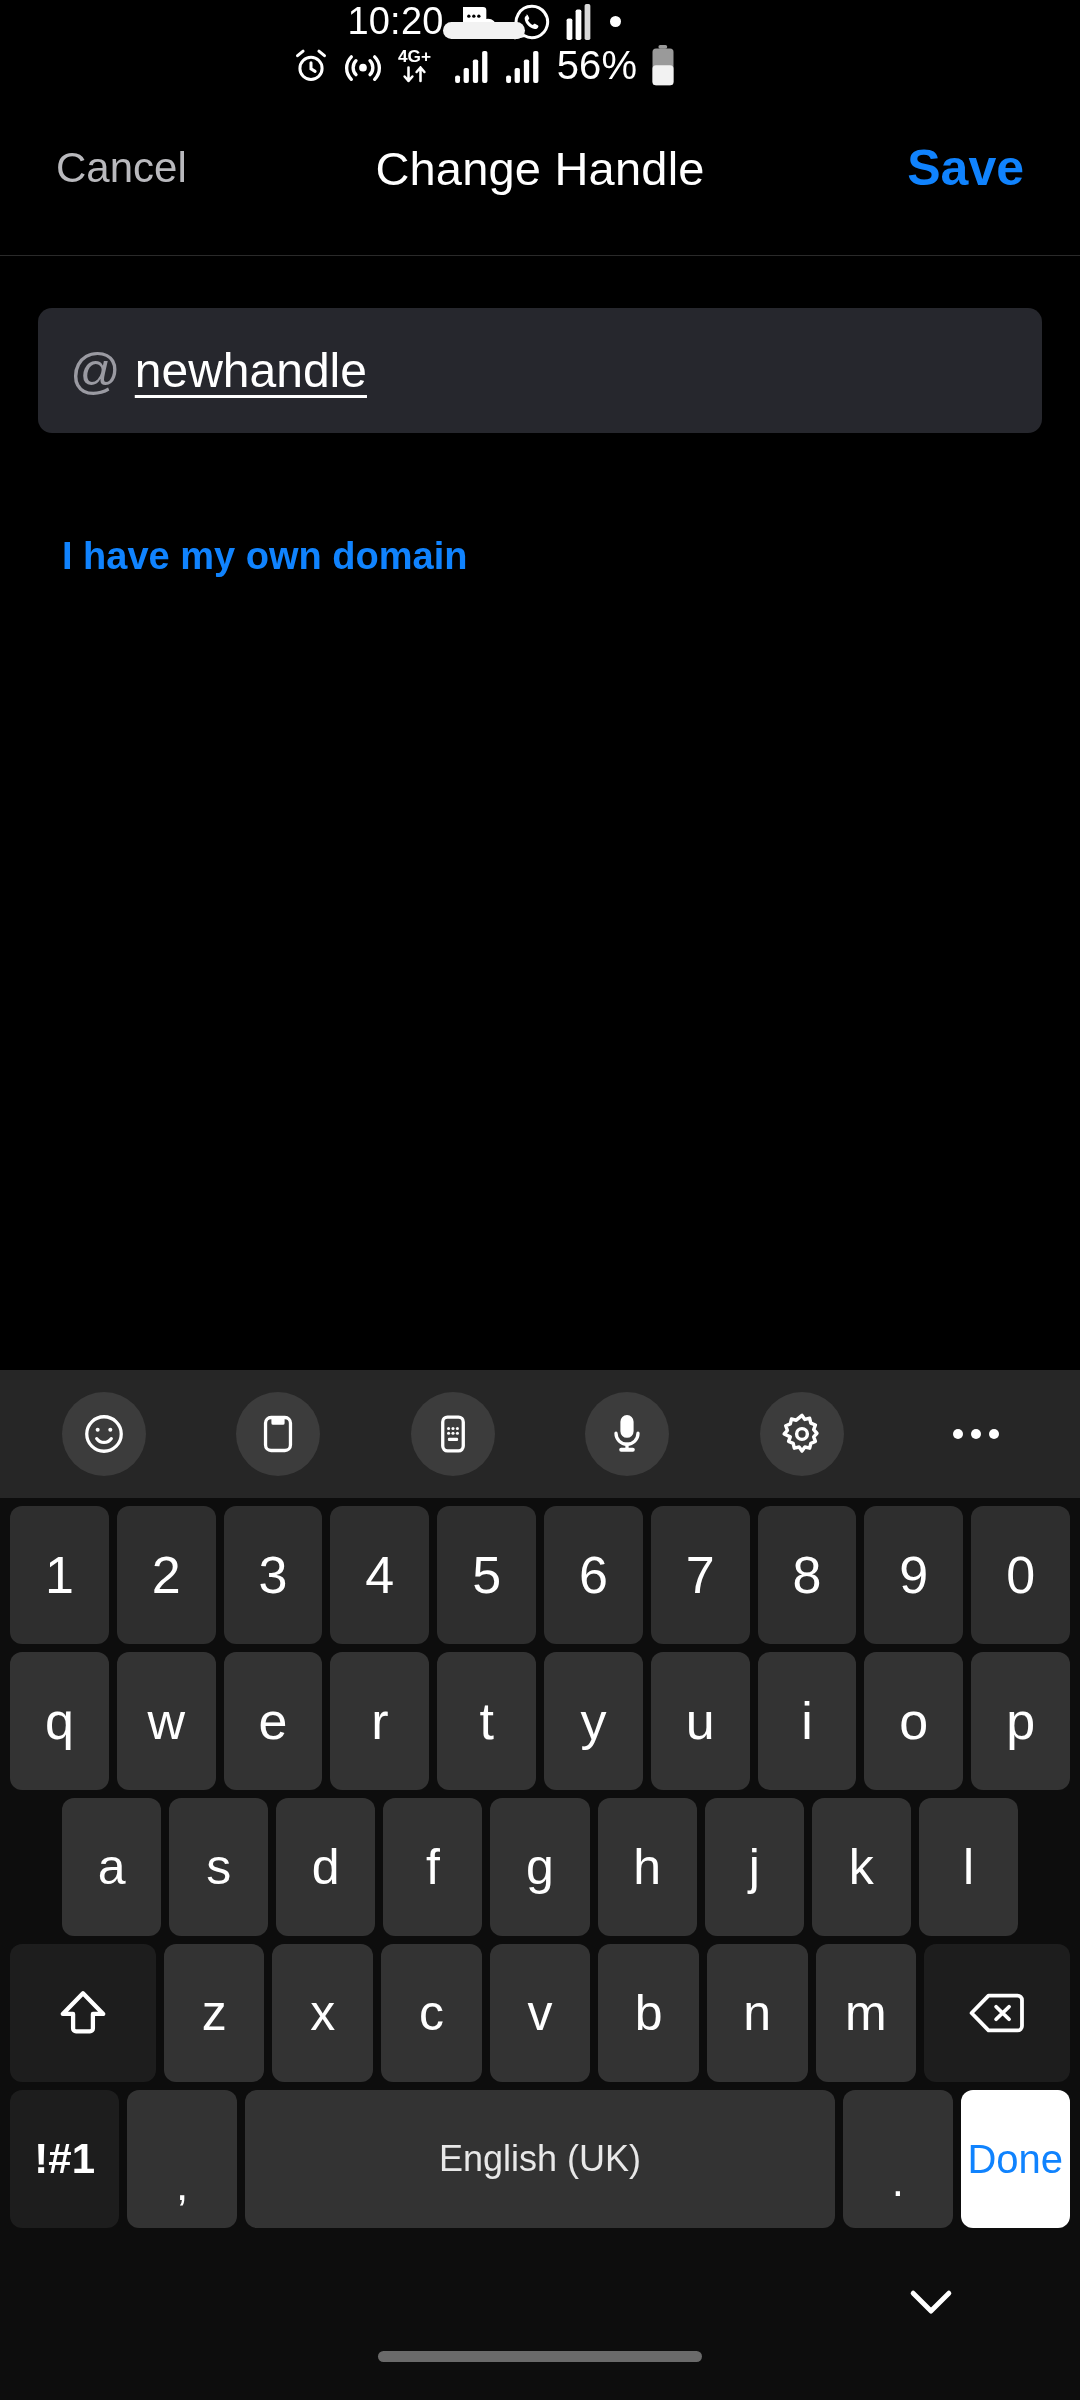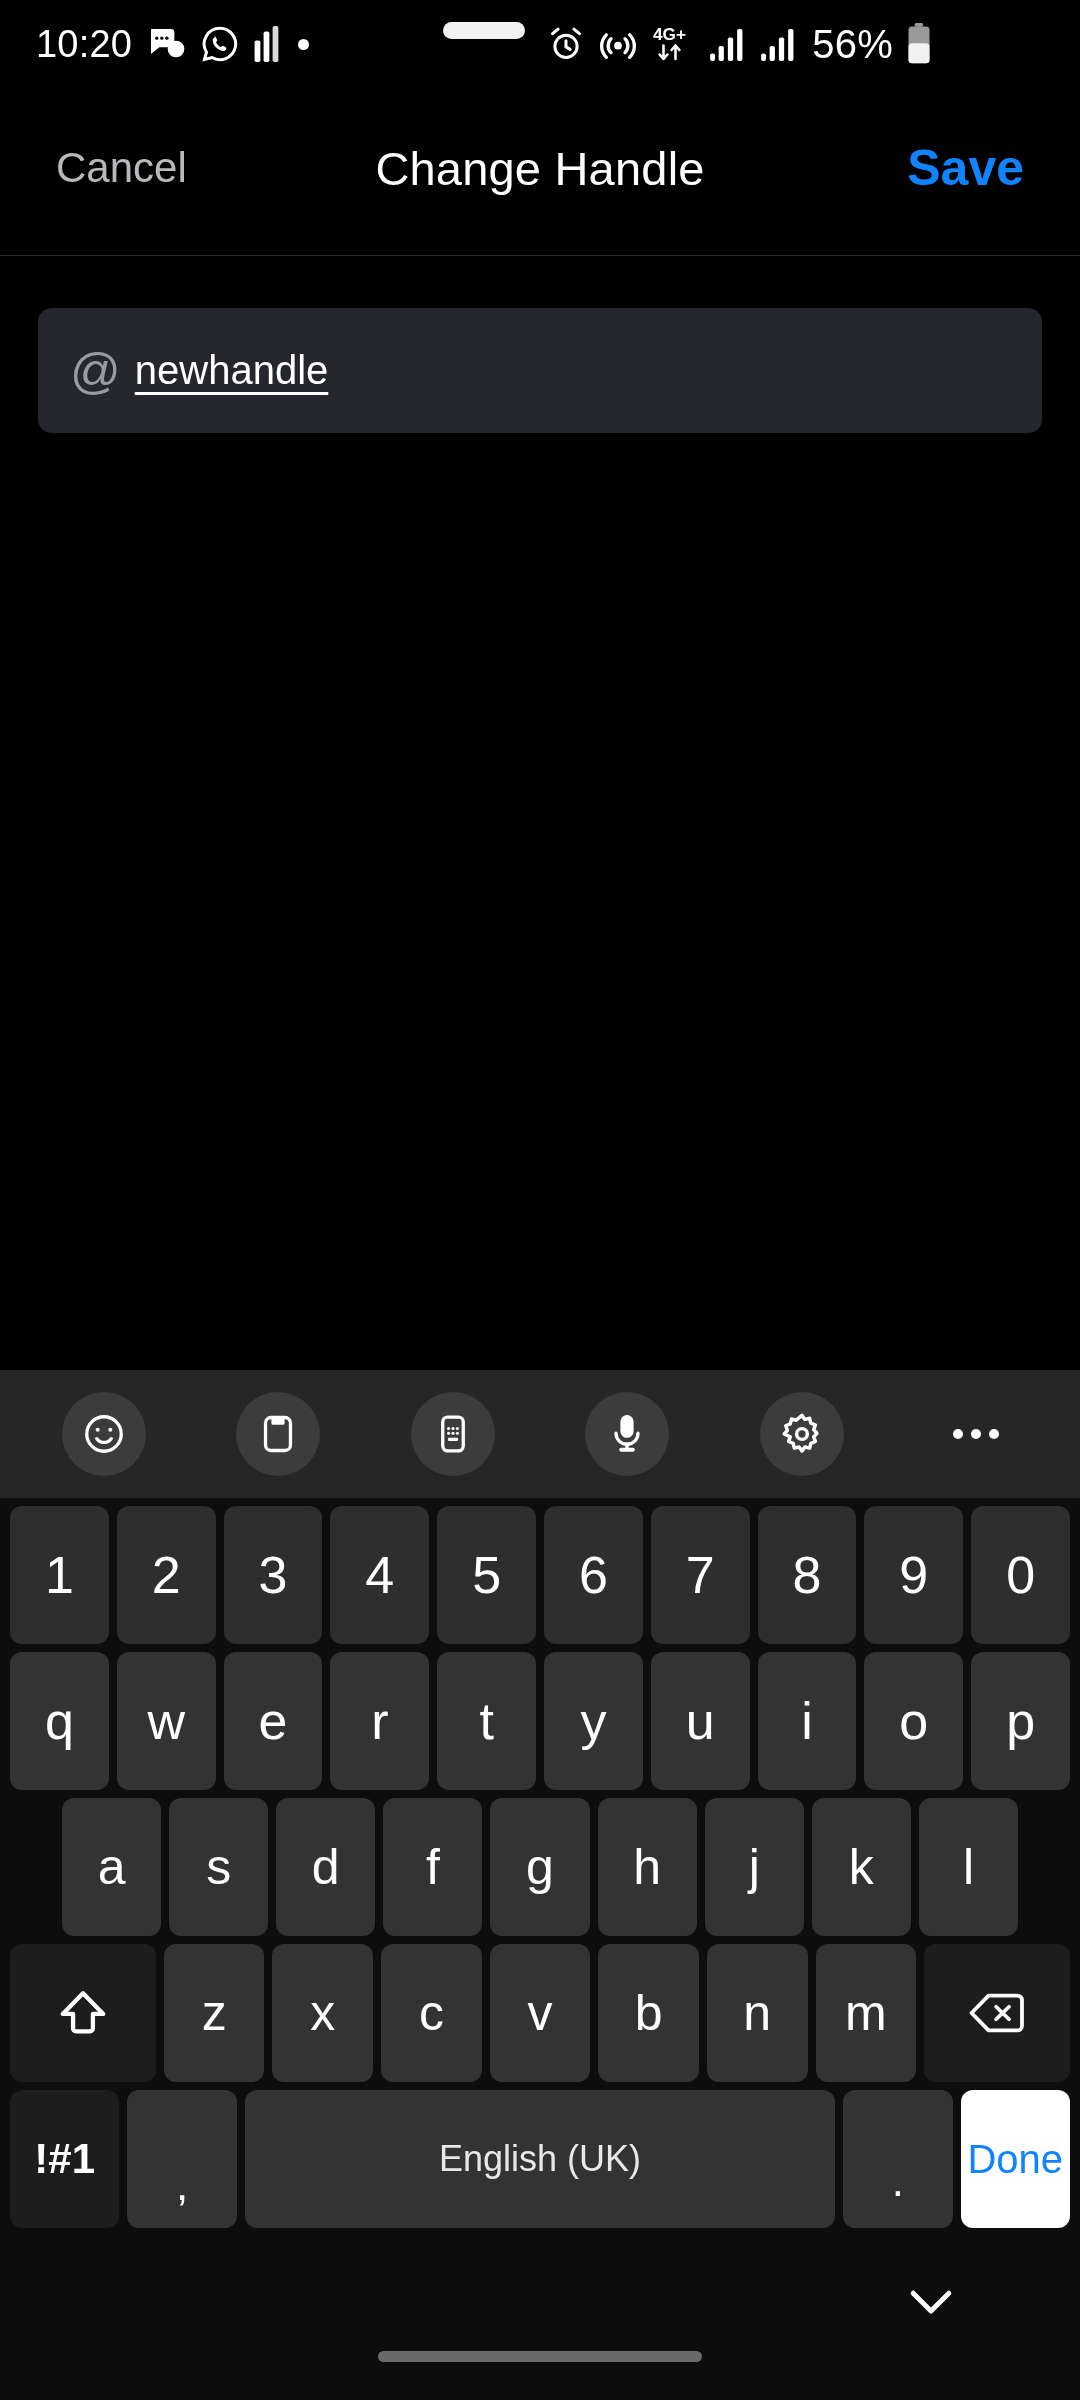--- a/index.html
+++ b/index.html
@@ -8,21 +8,21 @@
     background:#000;
     font-family:"Liberation Sans", sans-serif;
     overflow:hidden;
   }
   .phone { position:relative; width:1080px; height:2400px; background:#000; }
 
   
   .statusbar {
     position:absolute; top:0; left:0; width:968px; height:88px;
     display:flex; align-items:center; justify-content:space-between;
-    padding:0 36px; color:#fff;
+    padding:0 36px; color:#fff;flex-direction:column;
   }
   .sb-left { display:flex; align-items:center; gap:14px; }
   .sb-clock { font-size:38px; letter-spacing:.2px; color:#fff; }
   .sb-right { display:flex; align-items:center; gap:13px; }
   .sb-pct { font-size:40px; color:#fff; letter-spacing:.2px; }
   .camera-pill {
     position:absolute; left:50%; top:22px; transform:translateX(-50%);
     width:82px; height:17px; border-radius:9px; background:#f2f2f2;
   }
   .dot-ind { width:11px; height:11px; border-radius:50%; background:#fff; display:inline-block; }
@@ -42,21 +42,21 @@
   
   .content { position:absolute; top:263px; left:0; width:1080px; height:1107px; background:#000; }
 
   .handle-field {
     position:absolute; left:38px; top:45px; width:1004px; height:125px;
     background:#26272d; border-radius:14px;
     display:flex; align-items:center; padding:0 32px; gap:14px;
   }
   .at-sign { font-size:50px; color:#9a9aa2; line-height:1; }
   .handle-value {
-    font-size:40px; color:#fff;
+    font-size:48px; color:#fff;
     text-decoration:underline; text-underline-offset:8px;
     text-decoration-thickness:3px;
   }
 
   .helper-line {
     position:absolute; left:62px; top:200px; width:980px;
     font-size:38px; color:#b5b5ba; white-space:nowrap;
   }
   .helper-line .full-handle { color:#f1f1f1; font-weight:bold; }
 
@@ -210,20 +210,21 @@
   </div>
 
   <div class="content">
 
     <div class="handle-field">
       <span class="at-sign">@</span>
       <span class="handle-value" title="handle">newhandle</span>
     </div>
 
 
+    <div class="domain-link">I have my own domain</div>
   </div>
 
   <div class="keyboard">
 
     <div class="kb-toolbar">
       <span class="kb-tool-btn">
         <svg width="46" height="46" viewBox="0 0 24 24" fill="none" stroke="#fff" stroke-width="1.7">
           <circle cx="12" cy="12" r="9"></circle>
           <circle cx="8.7" cy="9.8" r="1.05" fill="#fff" stroke="none"></circle>
           <circle cx="15.3" cy="9.8" r="1.05" fill="#fff" stroke="none"></circle>

